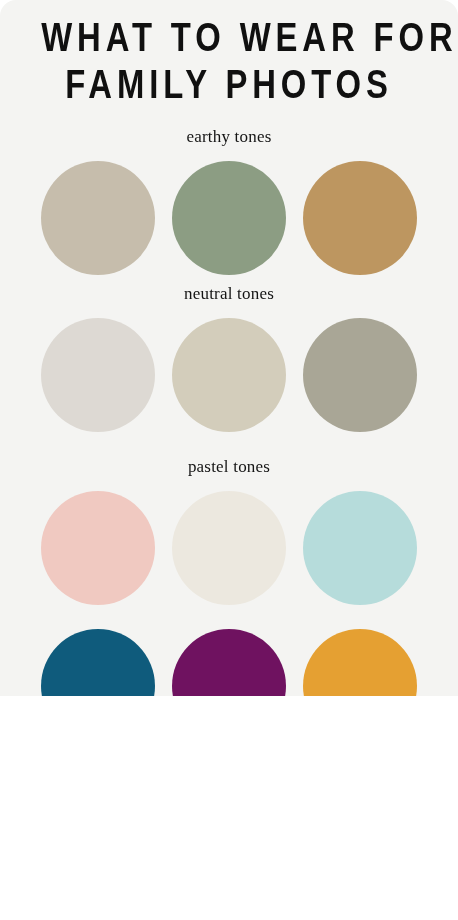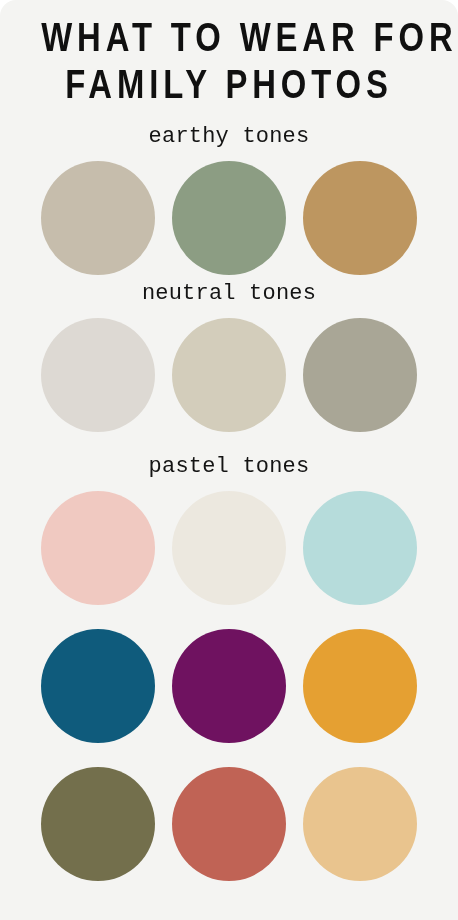--- a/index.html
+++ b/index.html
@@ -9,21 +9,21 @@
   }
   body {
     width: 458px;
     height: 920px;
     overflow: hidden;
     font-family: "Liberation Sans", sans-serif;
   }
   .poster {
     position: relative;
     width: 458px;
-    height: 920px;
+    height: 696px;
     background: #f4f4f2;
     border-radius: 16px 16px 0 0;
     overflow: hidden;
     box-sizing: border-box;
   }
   .title-block {
     padding-top: 14px;
     text-align: center;
   }
   .title-line {
@@ -37,22 +37,22 @@
     transform: scaleX(0.82);
     transform-origin: center center;
     white-space: nowrap;
     -webkit-font-smoothing: none;
   }
   .palette-section {
     margin-top: 14px;
   }
   .section-label {
     text-align: center;
-    font-family: Liberation Mono, monospace;
-    font-size: 22px;
+    font-family: Liberation Serif, serif;
+    font-size: 17px;
     line-height: 22px;
     color: #141414;
     letter-spacing: 0.2px;
     margin-bottom: 13px;
   }
   .swatch-row {
     display: flex;
     justify-content: center;
     align-items: center;
     gap: 17px;

